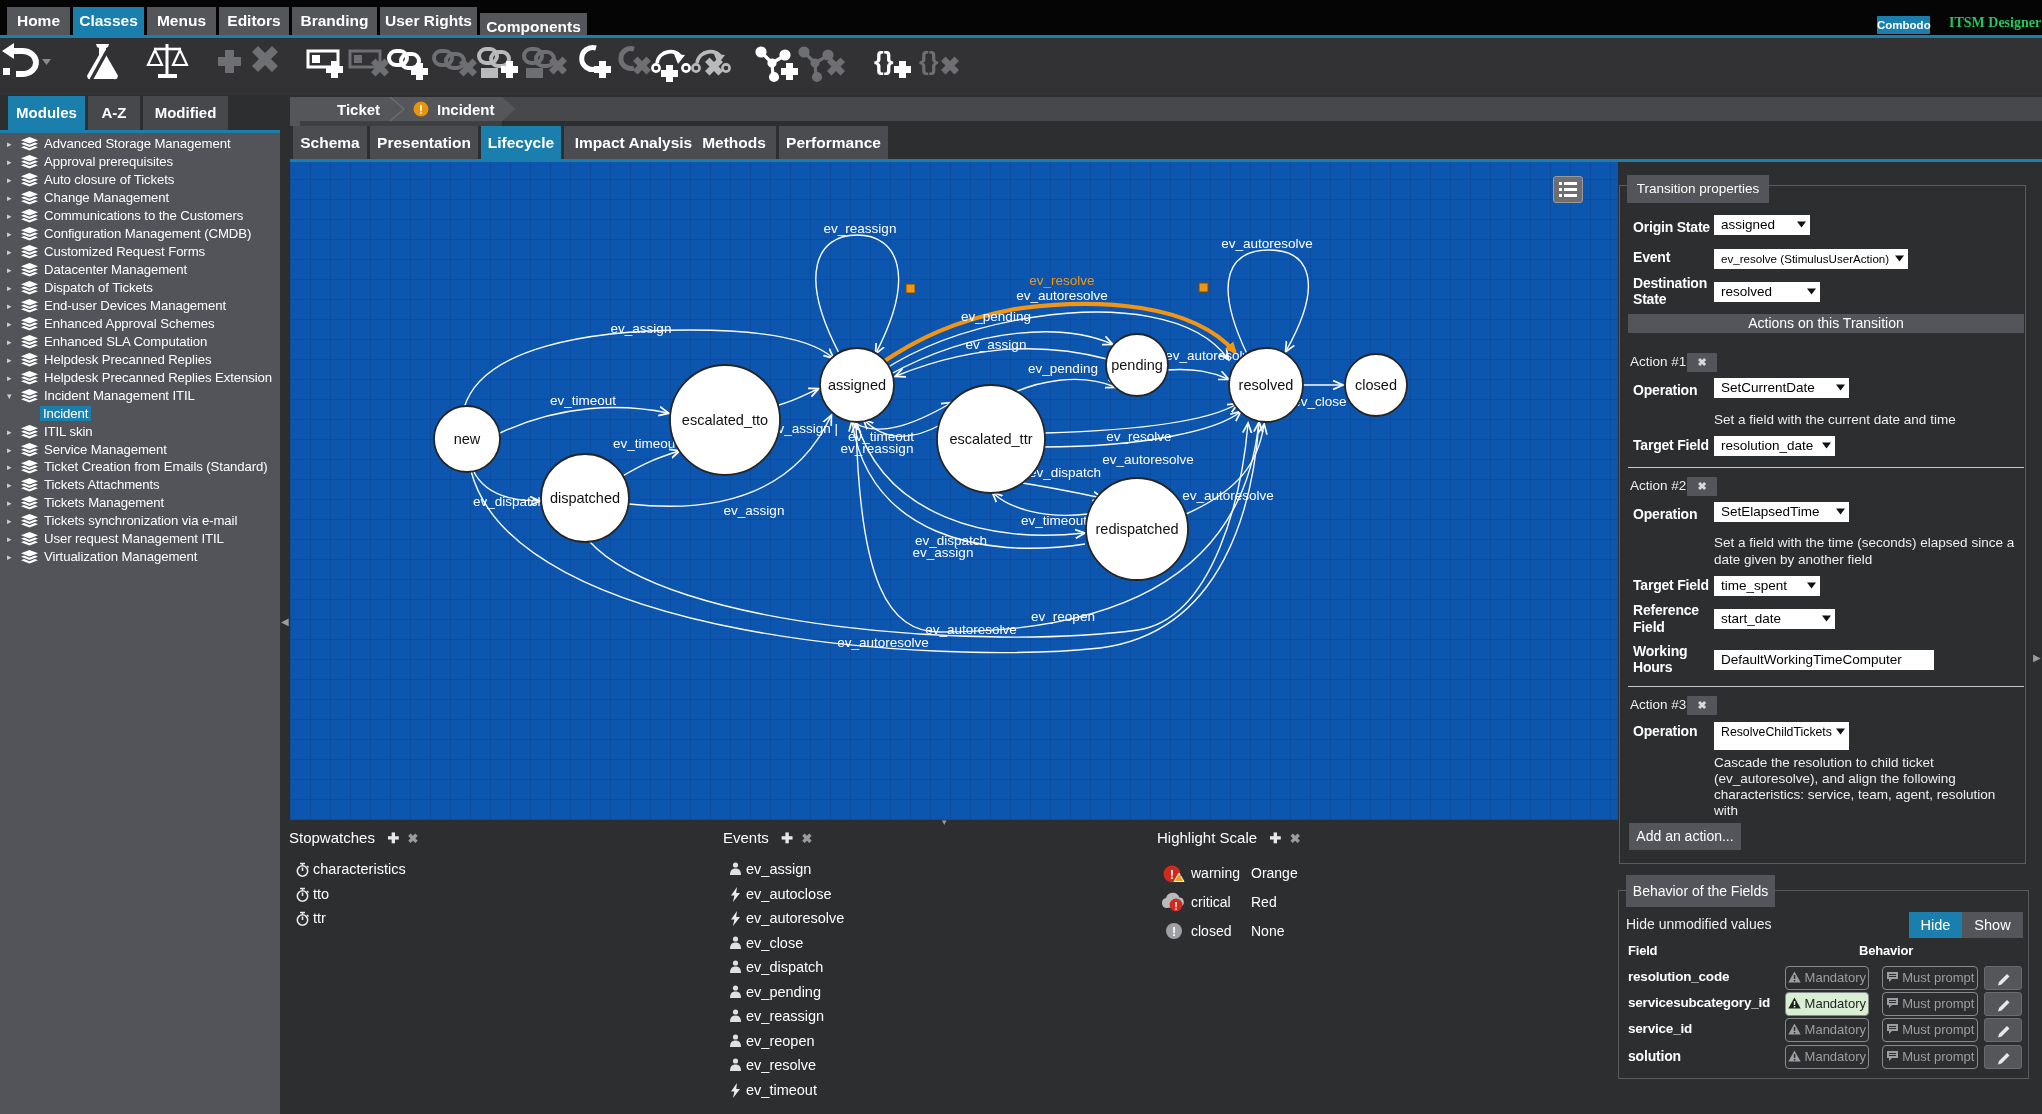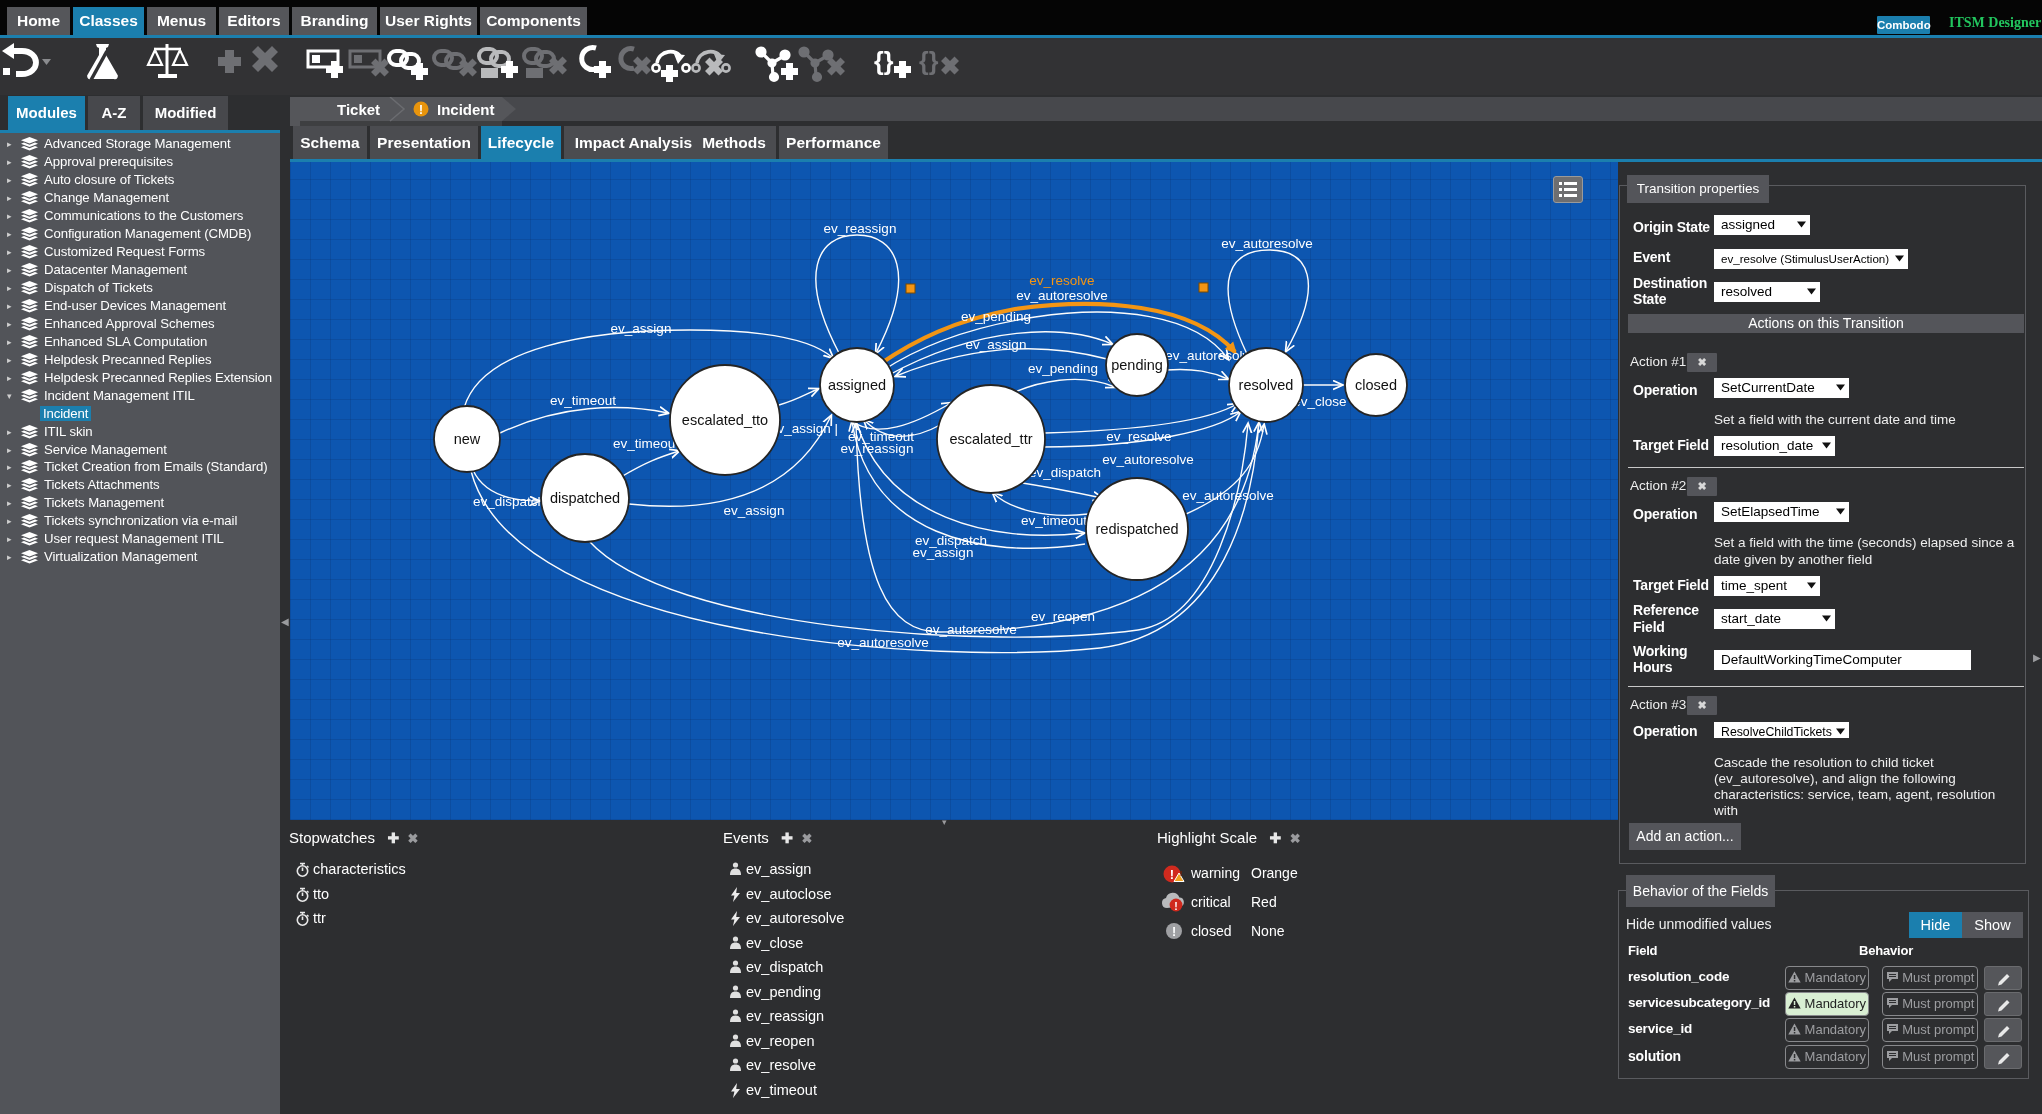--- a/index.html
+++ b/index.html
@@ -50,21 +50,21 @@
 </style>
 </head>
 <body>
 <div id="topbar"></div>
 <div class="ntab" style="left:7px;width:63px;">Home</div>
 <div class="ntab act" style="left:73px;width:71px;">Classes</div>
 <div class="ntab" style="left:147px;width:69px;">Menus</div>
 <div class="ntab" style="left:219px;width:70px;">Editors</div>
 <div class="ntab" style="left:292px;width:85px;">Branding</div>
 <div class="ntab" style="left:380px;width:97px;">User Rights</div>
-<div class="ntab" style="left:480px;width:107px;">Components</div>
+<div class="ntab" style="left:480px;width:107px;margin-top:6px;">Components</div>
 <div id="blueline"></div>
 <div id="toolbar">
 <svg width="2042" height="57" viewBox="0 0 2042 57">
 
 <path d="M 2,13 L 14,5 L 14,21 Z" fill="#fff"></path>
 <path d="M 12,13 H 22 C 31,13 36,19 36,24.5 C 36,30 31,36 22,36 H 16" fill="none" stroke="#fff" stroke-width="5.8"></path>
 <rect x="3" y="30" width="7" height="7" fill="#fff"></rect>
 <path d="M 42,21 l 9,0 -4.5,6 z" fill="#8a8b8e"></path>
 
 <path d="M 96,6 h 13 l -1,3 -2,1 v 7 l 11,19 a 3 3 0 0 1 -3,5 h -23 a 3 3 0 0 1 -3,-5 l 11,-19 v -7 l -2,-1 z" fill="#fff"></path>
@@ -652,26 +652,26 @@
 <div class="sel" style="left:97px;top:414px;width:106px;height:20px">time_spent<svg width="9" height="7" viewBox="0 0 9 7">
         <path d="M0,0.5 h9 l-4.5,6 z" fill="#111"></path>
       </svg></div>
 <div class="lbl" style="left:16px;top:440px;font-size:14px">Reference</div>
 <div class="lbl" style="left:16px;top:457px;font-size:14px">Field</div>
 <div class="sel" style="left:97px;top:447px;width:121px;height:20px">start_date<svg width="9" height="7" viewBox="0 0 9 7">
         <path d="M0,0.5 h9 l-4.5,6 z" fill="#111"></path>
       </svg></div>
 <div class="lbl" style="left:16px;top:481px;font-size:14px">Working</div>
 <div class="lbl" style="left:16px;top:497px;font-size:14px">Hours</div>
-<div class="sel" style="left:97px;top:488px;width:257px;height:20px">DefaultWorkingTimeComputer</div>
+<div class="sel" style="left:97px;top:488px;width:220px;height:20px">DefaultWorkingTimeComputer</div>
 <div class="hr" style="left:11px;top:524px;width:396px"></div>
 <div class="txt" style="left:13px;top:535px">Action #3</div>
 <div class="xbtn" style="left:70px;top:534px">✖</div>
 <div class="lbl" style="left:16px;top:561px;font-size:14px">Operation</div>
-<div class="sel" style="left:97px;top:560px;width:135px;height:16px;font-size:12.3px;line-height:20px">ResolveChildTickets<svg width="9" height="7" viewBox="0 0 9 7">
+<div class="sel" style="left:97px;top:560px;width:135px;height:28px;font-size:12.3px;line-height:20px">ResolveChildTickets<svg width="9" height="7" viewBox="0 0 9 7">
         <path d="M0,0.5 h9 l-4.5,6 z" fill="#111"></path>
       </svg></div>
 <div class="txt" style="left:97px;top:593px">Cascade the resolution to child ticket</div>
 <div class="txt" style="left:97px;top:609px">(ev_autoresolve), and align the following</div>
 <div class="txt" style="left:97px;top:625px">characteristics: service, team, agent, resolution</div>
 <div class="txt" style="left:97px;top:641px">with</div>
 <div class="hbox" style="left:12px;top:661px;width:112px;height:27px;line-height:27px;font-size:14px">Add an action...</div>
 <div class="fs" style="left:1px;top:728px;width:411px;height:189px"></div>
 <div class="hbox" style="left:9px;top:713px;width:149px;height:32px;line-height:32px;font-size:14px">Behavior of the Fields</div>
 <div class="txt" style="left:9px;top:754px;font-size:14px">Hide unmodified values</div>

